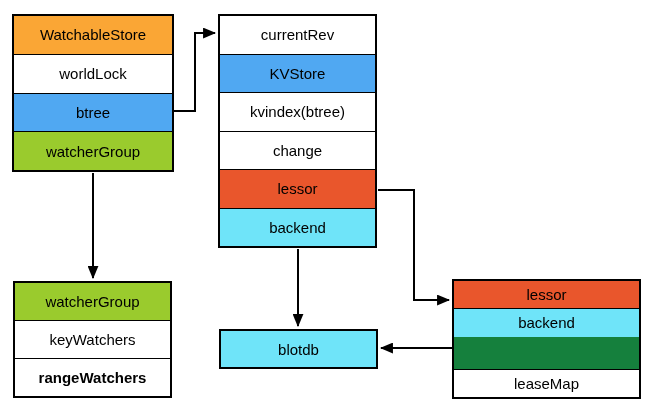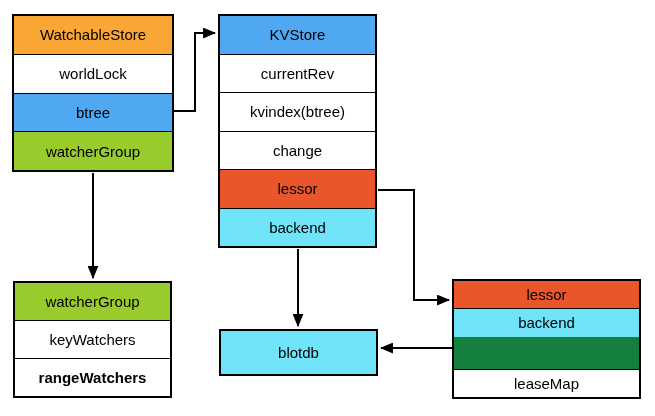--- a/index.html
+++ b/index.html
@@ -56,25 +56,25 @@
         <span>worldLock</span>
       </div>
       <div class="row" style="background: rgb(80, 168, 242);">
         <span>btree</span>
       </div>
       <div class="row" style="background: rgb(154, 203, 45);">
         <span>watcherGroup</span>
       </div>
     </div>
     <div class="box" style="left: 218px; top: 14px; width: 159px; height: 234px;">
+      <div class="row" style="background: rgb(255, 255, 255);">
+        <span>currentRev</span>
+      </div>
       <div class="row" style="background: rgb(80, 168, 242);">
         <span>KVStore</span>
-      </div>
-      <div class="row" style="background: rgb(255, 255, 255);">
-        <span>currentRev</span>
       </div>
       <div class="row" style="background: rgb(255, 255, 255); text-align: right;">
         <span>kvindex(btree)</span>
       </div>
       <div class="row" style="background: rgb(255, 255, 255); align-items: center;">
         <span>change</span>
       </div>
       <div class="row" style="background: rgb(233, 86, 44);">
         <span>lessor</span>
       </div>
@@ -86,21 +86,21 @@
       <div class="row" style="background: rgb(154, 203, 45);">
         <span>watcherGroup</span>
       </div>
       <div class="row" style="background: rgb(255, 255, 255);">
         <span>keyWatchers</span>
       </div>
       <div class="row" style="background: rgb(255, 255, 255); font-weight: bold;">
         <span>rangeWatchers</span>
       </div>
     </div>
-    <div class="box" style="left: 219px; top: 329px; width: 159px; height: 47px;">
+    <div class="box" style="left: 219px; top: 329px; width: 159px; height: 40px;">
       <div class="row" style="background: rgb(111, 228, 249);">
         <span>blotdb</span>
       </div>
     </div>
     <div class="box" style="left: 452px; top: 279px; width: 189px; height: 120px;">
       <div class="row" style="background: rgb(233, 86, 44);">
         <span>lessor</span>
       </div>
       <div class="row" style="background: rgb(111, 228, 249);">
         <span>backend</span>

